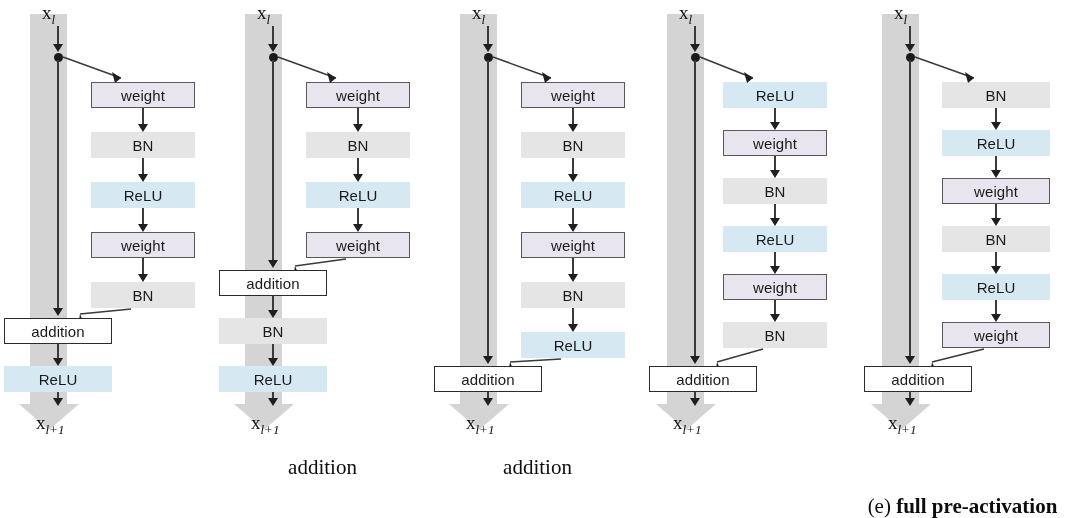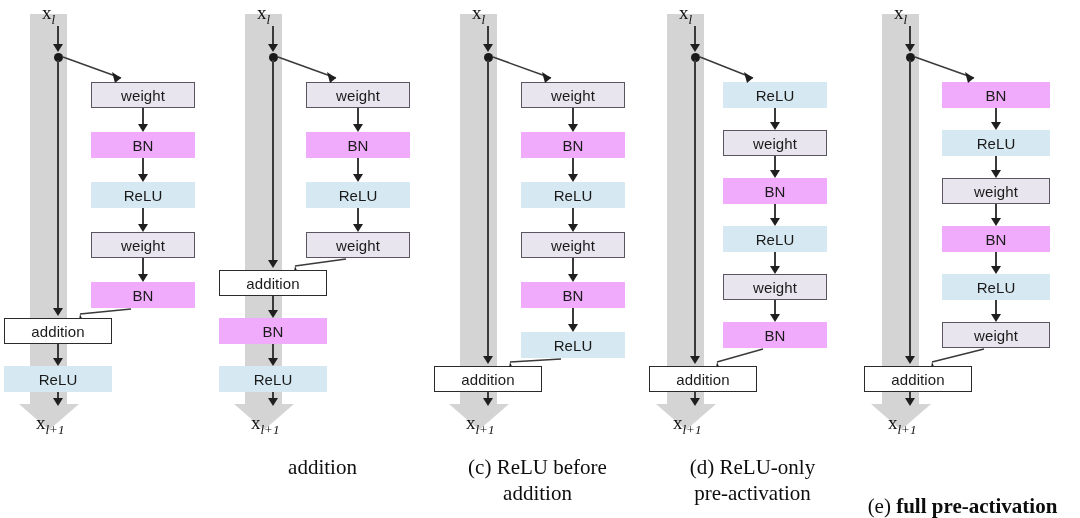--- a/index.html
+++ b/index.html
@@ -12,21 +12,21 @@
   .band{position:absolute;background:#d4d4d4;}
   .band-head{position:absolute;width:0;height:0;border-left:30px solid transparent;
              border-right:30px solid transparent;border-top:26px solid #d4d4d4;}
   .skipdot{position:absolute;width:9px;height:9px;border-radius:50%;background:#1a1a1a;}
 
   
   .node{position:absolute;display:flex;align-items:center;justify-content:center;
         font-size:15px;color:#1a1a1a;letter-spacing:.1px;white-space:nowrap;
         font-family:"Liberation Sans",sans-serif;}
   .node.weight{background:#e9e5ee;border:1.5px solid #5a5560;box-sizing:border-box;}
-  .node.bn{background:#f0abfc;border:none;}
+  .node.bn{background:#e5e5e5;border:none;}
   .node.relu{background:#d6e8f1;border:none;}
   .node.addition{background:#ffffff;border:1.4px solid #2b2b2b;box-sizing:border-box;z-index:6;}
 
   
   .vline{position:absolute;width:1.6px;background:#3a3a3a;}
   .vhead{position:absolute;width:0;height:0;border-left:5px solid transparent;
          border-right:5px solid transparent;border-top:8px solid #1f1f1f;}
   .diag{position:absolute;overflow:visible;}
 
   
@@ -230,23 +230,18 @@
         <polygon points="72,362 82,356 79,348" fill="#1f1f1f" transform="rotate(130 72 362)"></polygon>
       </svg>
       <div class="node addition" style="left: 4px; top: 366px; width: 108px; height: 26px;">addition</div>
       <div class="vline" style="left: 49.2px; top: 392px; height: 6px; background: rgb(58, 58, 58);"></div>
       <div class="vhead" style="left: 45px; top: 398px;"></div>
     </div>
     <div class="caption" style="left: 215px; width: 215px; top: 455px;">
       <div>addition</div>
     </div>
     <div class="caption" style="left: 430px; width: 215px; top: 455px;">
-      <div>(c) ReLU before</div>
       <div>addition</div>
-    </div>
-    <div class="caption" style="left: 645px; width: 215px; top: 455px;">
-      <div>(d) ReLU-only</div>
-      <div>pre-activation</div>
     </div>
     <div class="caption bold" style="left: 845px; width: 235px; top: 470px; margin-top: 24px;">
       <div>(e) <b>full pre-activation</b></div>
     </div>
   </div>
 
 </body></html>

